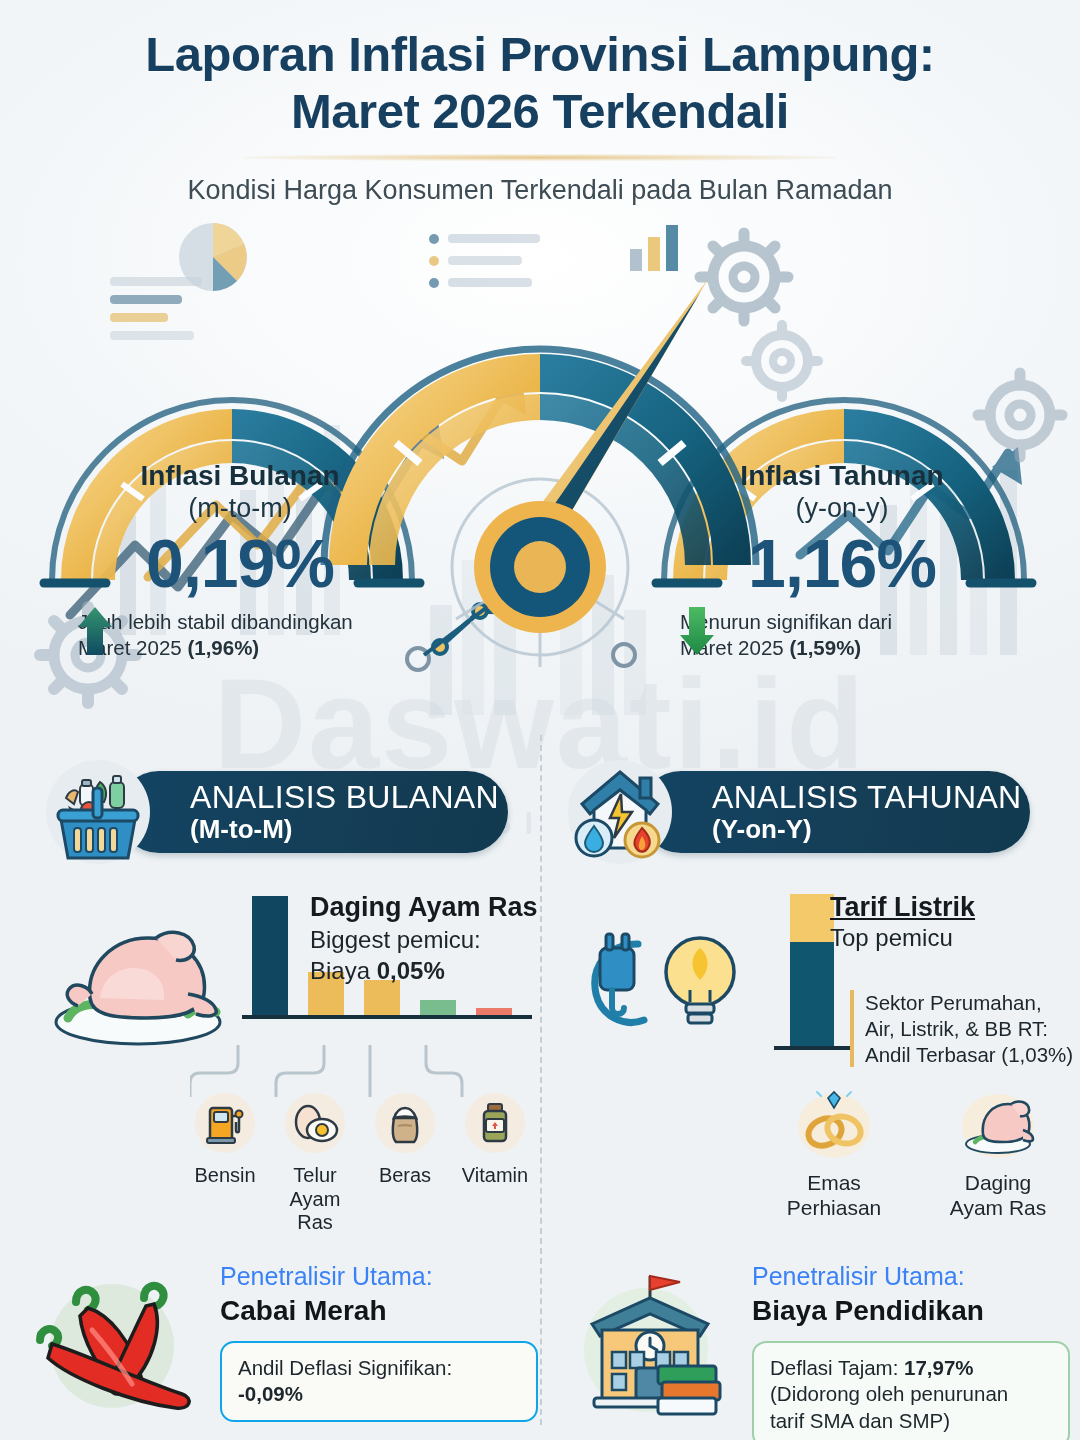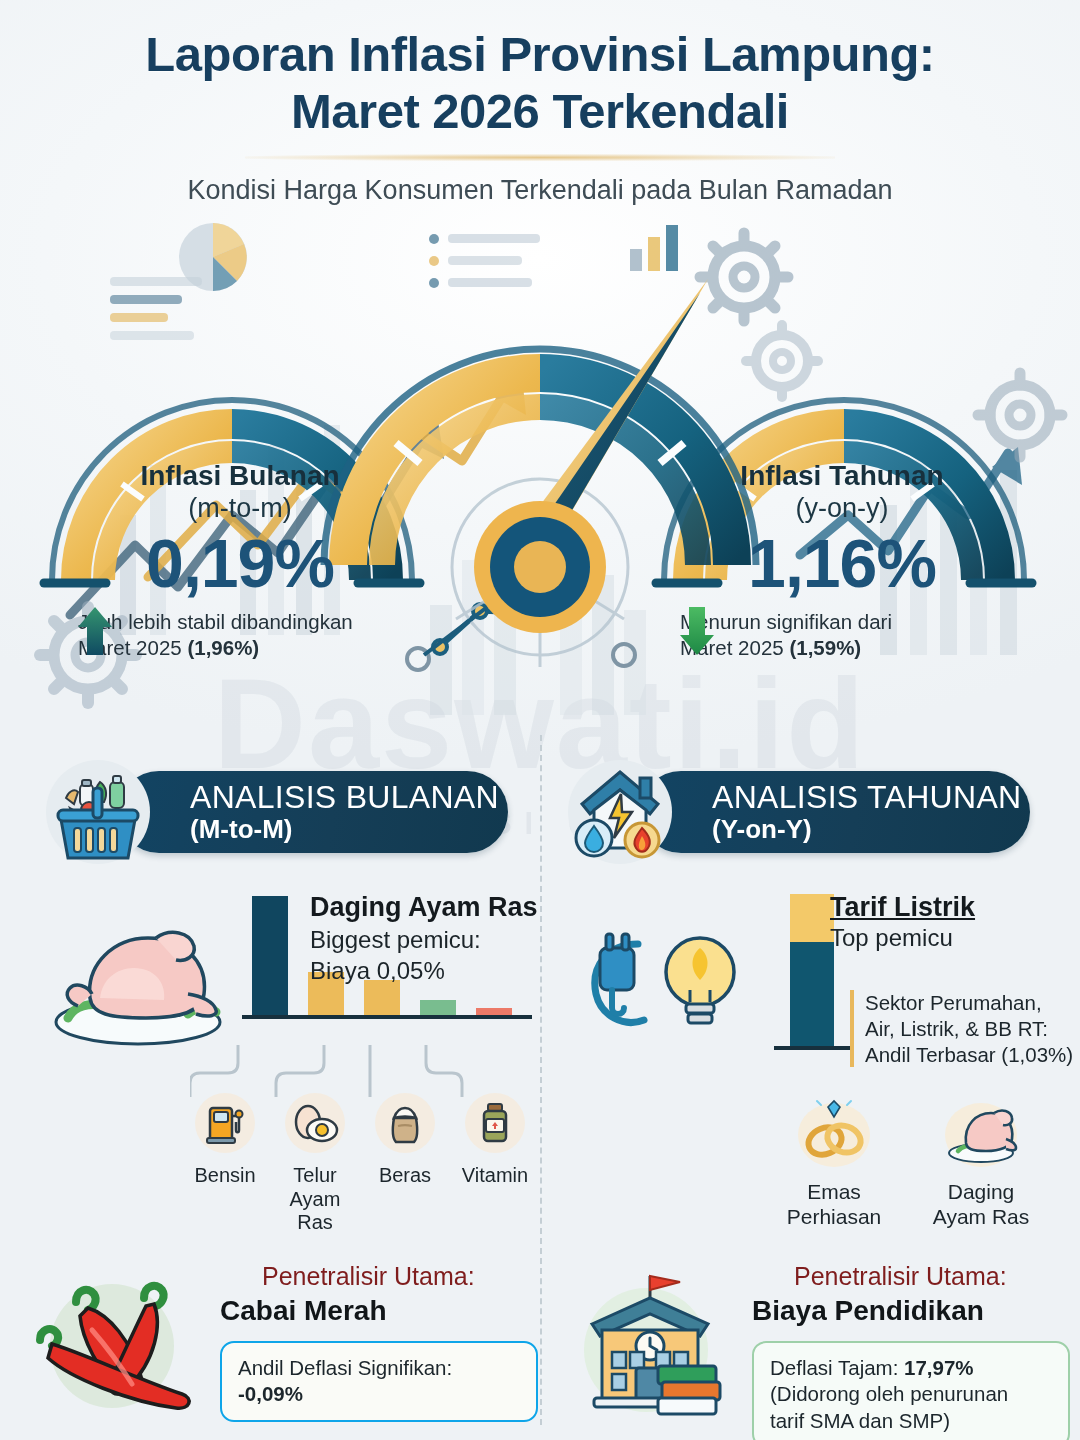--- a/index.html
+++ b/index.html
@@ -100,53 +100,53 @@
   #col-left  { left: 20px; }
   #col-right { left: 552px; }
 
   
   .driver-block { position: relative; height: 200px; }
   .driver-img { position: absolute; left: 18px; top: 22px; width: 200px; height: 150px; }
   .mini-chart { position: absolute; left: 222px; top: 10px; width: 290px; height: 145px; }
   .driver-text { position: absolute; left: 290px; top: 12px; width: 230px; }
   .driver-text .dt-title { font-size: 27px; font-weight: 800; color: #141a1e; line-height: 1.14; }
   .driver-text .dt-line  { font-size: 24px; color: #1b2429; line-height: 1.22; margin-top: 2px; }
-  .driver-text .dt-line b { font-weight: 400; }
+  .driver-text .dt-line b { font-weight: 700; }
 
   
   .connectors { position: absolute; left: 170px; top: 165px; width: 340px; height: 52px; }
   .icon-row { position: absolute; left: 160px; top: 212px; width: 360px; display: flex; }
   .icon-cell { width: 90px; text-align: center; }
   .icon-cell .ic-art { width: 62px; height: 62px; margin: 0 auto; }
   .icon-cell .ic-label { font-size: 20px; color: #1c262c; line-height: 1.18; margin-top: 6px; }
 
   
   .y-driver { position: relative; height: 200px; }
   .y-img { position: absolute; left: 20px; top: 24px; width: 190px; height: 150px; }
   .y-bar { position: absolute; left: 222px; top: 10px; width: 80px; height: 165px; }
   .y-head { position: absolute; left: 278px; top: 12px; width: 244px; }
   .y-head .yh-title { font-size: 27px; font-weight: 800; color: #141a1e; text-decoration: underline; }
   .y-head .yh-sub   { font-size: 24px; color: #1b2429; margin-top: 1px; }
   .y-note {
     position: absolute; left: 282px; top: 110px; width: 238px;
     font-size: 20.5px; color: #1c262c; line-height: 1.26;
     border-left: 4px solid #e8b85c; padding-left: 11px; margin-left: 16px;
   }
-  .y-icon-row { position: absolute; left: 222px; top: 219px; width: 300px; display: flex; gap: 27px; }
+  .y-icon-row { position: absolute; left: 222px; top: 210px; width: 300px; display: flex; gap: 44px; }
   .y-icon-cell { width: 120px; text-align: center; }
   .y-icon-cell .ic-art { width: 78px; height: 70px; margin: 0 auto; }
   .y-icon-cell .ic-label { font-size: 21px; color: #1c262c; line-height: 1.2; margin-top: 6px; }
 
   
   .neutral { position: absolute; width: 520px; z-index: 4; }
   #neutral-left  { left: 20px; top: 1262px; }
   #neutral-right { left: 552px; top: 1262px; }
   .neutral-art { position: absolute; left: 10px; top: 6px; width: 175px; height: 160px; }
   .neutral-body { position: absolute; left: 200px; top: 0; width: 318px; }
-  .neutral-body .nb-kicker { font-size: 25px; color: #7f1d1d; line-height: 1.18; margin-left: 42px; }
+  .neutral-body .nb-kicker { font-size: 25px; color: #3b82f6; line-height: 1.18; }
   .neutral-body .nb-name   { font-size: 28px; font-weight: 800; color: #111619; line-height: 1.18; margin-top: 2px; }
   .chip {
     margin-top: 14px; border-radius: 14px; padding: 12px 16px;
     font-size: 20.5px; line-height: 1.3; color: #1c262c;
   }
   .chip.gold  { border: 2px solid #0ea5e9; background: rgba(255,253,248,0.72); }
   .chip.green { border: 2px solid #9ed0a9; background: rgba(249,254,250,0.72); }
   .chip b { font-weight: 800; }
 </style>
 </head>

